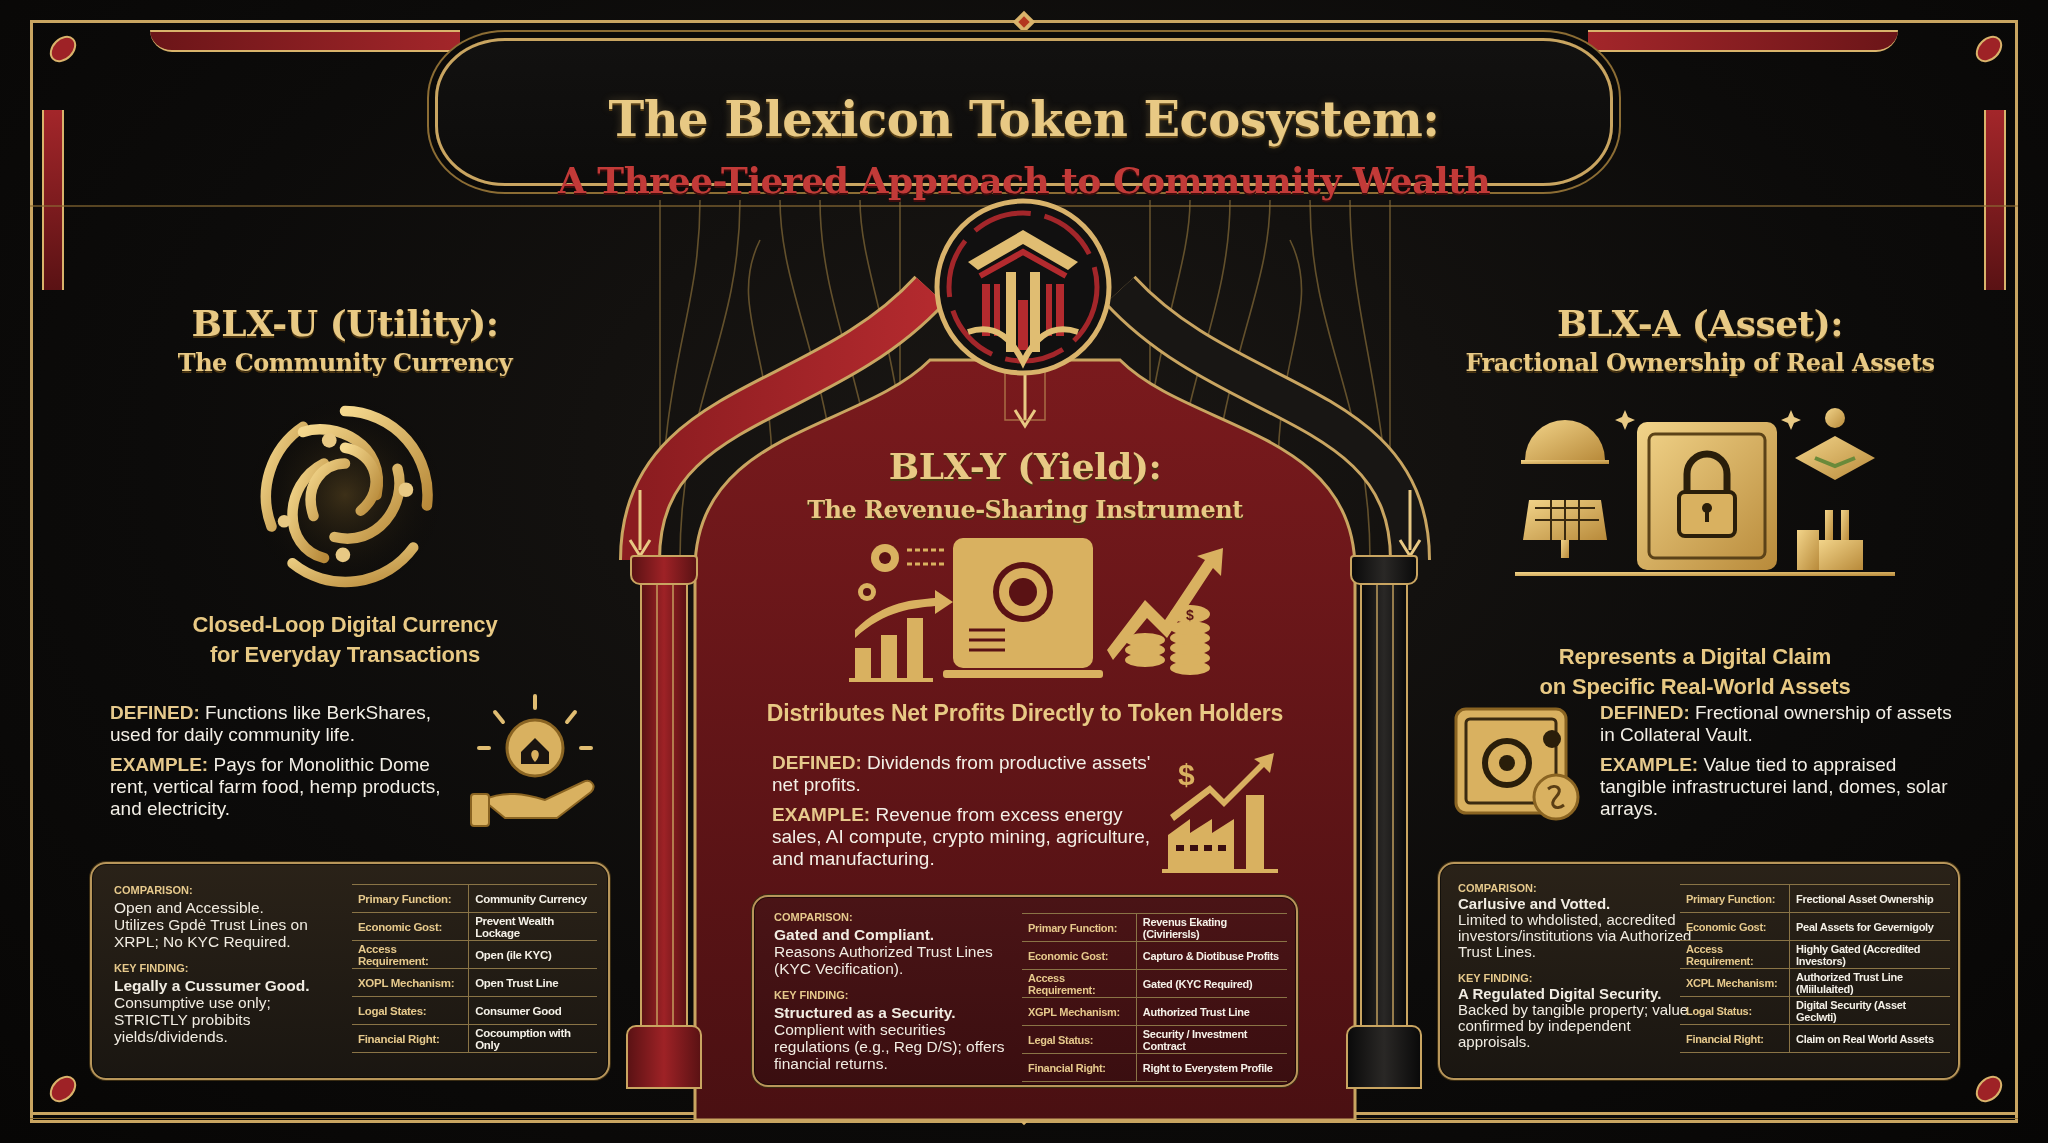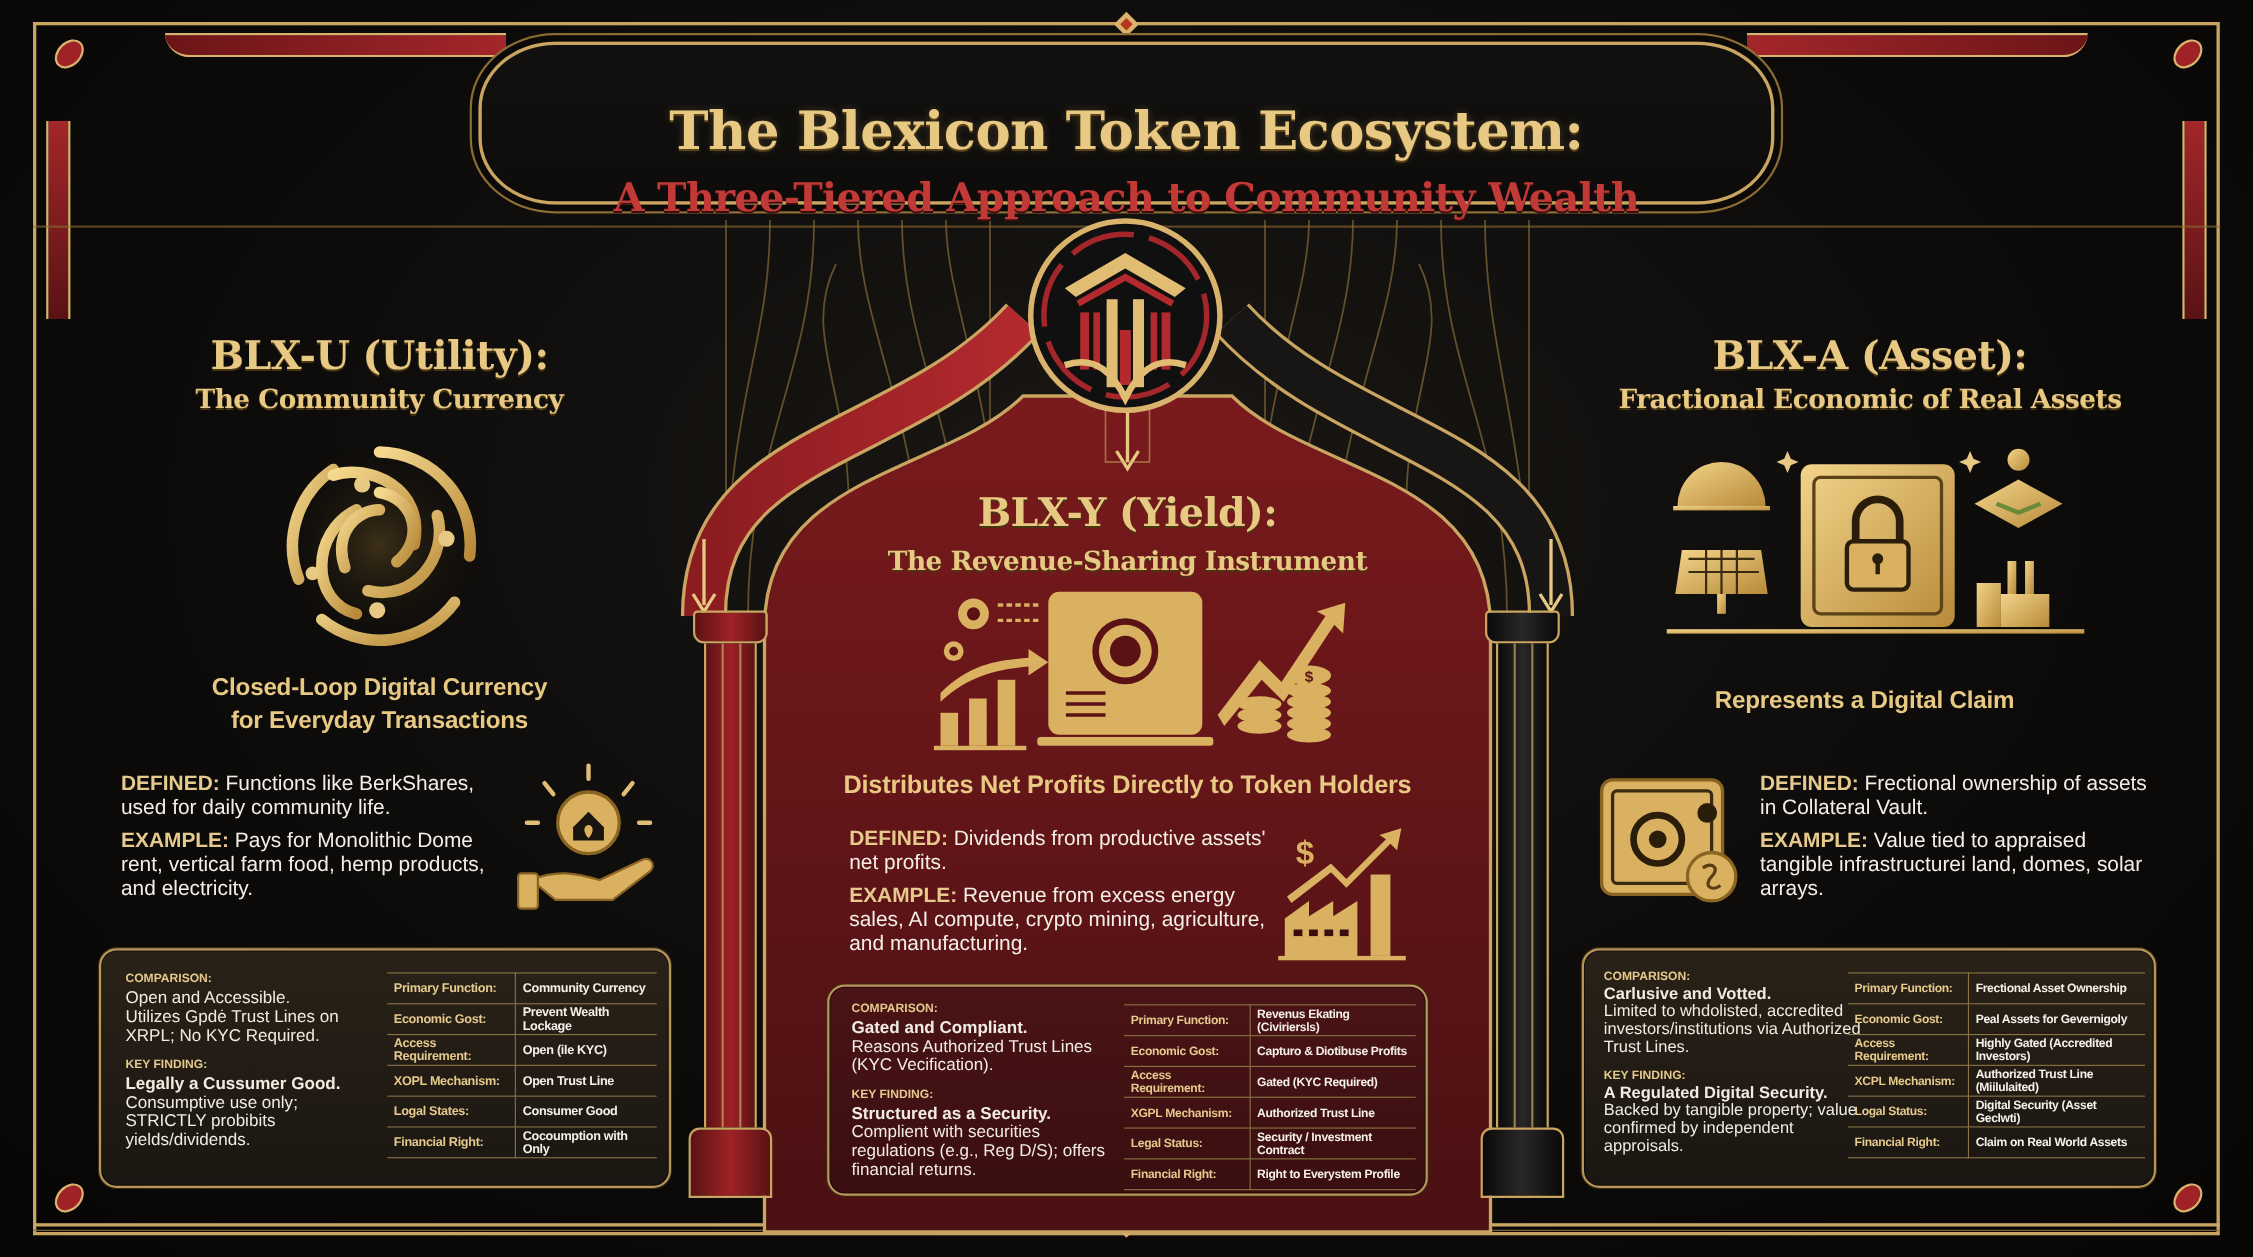--- a/index.html
+++ b/index.html
@@ -396,21 +396,21 @@
       <tr>
             <td class="k">Financial Right:</td>
             <td class="v">Right to Everystem Profile</td>
           </tr>
     </tbody>
       </table>
   </div>
 
   <div class="tier-heading" style="left:1440px;top:302px;width:520px;">
     <div class="h1">BLX-A (Asset):</div>
-    <div class="h2">Fractional Economic of Real Assets</div>
+    <div class="h2">Fractional Ownership of Real Assets</div>
   </div>
 
   <svg class="icon" style="left:1515px;top:400px;width:380px;height:190px;" viewBox="0 0 380 190">
     <defs>
         <linearGradient id="gold2" x1="0" y1="0" x2="1" y2="1">
           <stop offset="0" stop-color="#f2d48a"></stop>
           <stop offset="1" stop-color="#b88a3a"></stop>
         </linearGradient>
       </defs>
     <g fill="url(#gold2)">
@@ -439,22 +439,23 @@
         <path d="M50 100 V140"></path>
         <path d="M64 100 V140"></path>
       </g>
     <path d="M300 58 L320 66 L340 58" fill="none" stroke="#6a8a3a" stroke-width="4"></path>
     <g fill="#e8c984">
         <path d="M110 10 l3 7 7 3 -7 3 -3 7 -3 -7 -7 -3 7 -3z"></path>
         <path d="M276 10 l3 7 7 3 -7 3 -3 7 -3 -7 -7 -3 7 -3z"></path>
       </g>
   </svg>
 
-  <div class="tagline" style="left:1460px;top:622px;width:470px;">
+  <div class="tagline" style="left:1460px;top:642px;width:470px;">
     <div>Represents a Digital Claim</div>
+    <div>on Specific Real-World Assets</div>
   </div>
 
   <svg class="icon" style="left:1452px;top:705px;width:130px;height:120px;" viewBox="0 0 130 120">
     <rect x="4" y="4" width="110" height="104" rx="10" fill="#d9b160" stroke="#8a6422" stroke-width="3"></rect>
     <rect x="14" y="14" width="90" height="84" rx="4" fill="none" stroke="#3a2a10" stroke-width="3"></rect>
     <circle cx="55" cy="58" r="22" fill="none" stroke="#2a1e0a" stroke-width="6"></circle>
     <circle cx="55" cy="58" r="8" fill="#2a1e0a"></circle>
     <circle cx="100" cy="34" r="9" fill="#2a1e0a"></circle>
     <circle cx="104" cy="92" r="22" fill="#d9b160" stroke="#8a6422" stroke-width="3"></circle>
     <path d="M96 84 C104 78 112 84 104 92 C96 100 104 106 112 100" fill="none" stroke="#5a3e14" stroke-width="3"></path>

